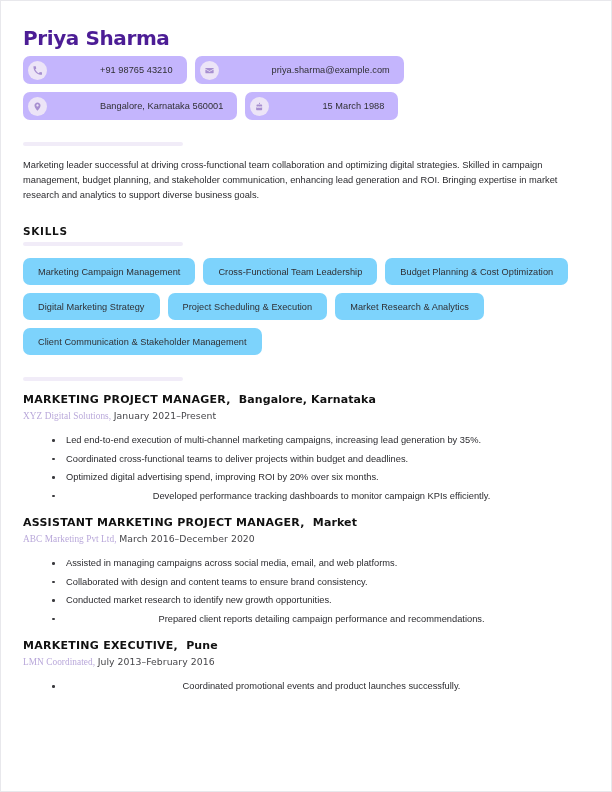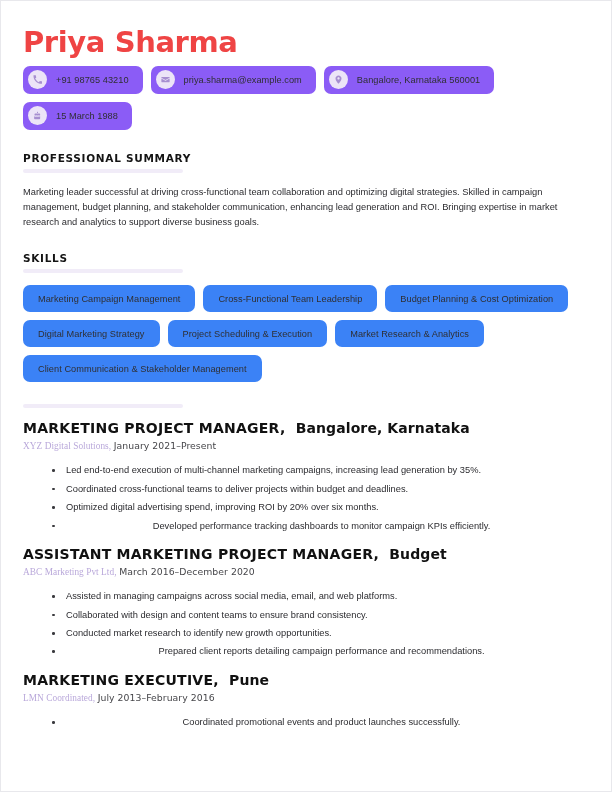--- a/index.html
+++ b/index.html
@@ -19,24 +19,24 @@
     border: 1px solid #e8e8ec;
     box-sizing: border-box;
     overflow: hidden;
     padding: 0 22px;
   }
 
   
   .header { padding-top: 26px; }
   .name {
     font-family: "DejaVu Sans", sans-serif;
-    font-size: 29px;
+    font-size: 20px;
     font-weight: bold;
     letter-spacing: -0.4px;
-    color: #ef4444;
+    color: #4c1d95;
     line-height: 1.1;
     margin: 0 0 7px 0;
   }
   .subtitle {
     font-family: "DejaVu Sans", sans-serif;
     font-size: 11.5px;
     font-weight: normal;
     color: #b7a7d9;
     letter-spacing: 0.1px;
     margin: 0 0 15px 0;
@@ -45,25 +45,26 @@
   
   .contact-row {
     display: flex;
     flex-wrap: wrap;
     gap: 8px;
     margin-bottom: 0;
   }
   .chip {
     display: flex;
     align-items: center;
-    background: #8b5cf6;
+    background: #c4b5fd;
     border-radius: 7px;
     height: 28px;
     padding: 0 14px 0 5px;
     box-sizing: border-box;
+    gap: 44px;
   }
   .chip-icon {
     width: 19px;
     height: 19px;
     border-radius: 50%;
     background: #ece4f7;
     display: flex;
     align-items: center;
     justify-content: center;
     margin-right: 9px;
@@ -106,41 +107,41 @@
   }
 
   
   .skills-wrap {
     display: flex;
     flex-wrap: wrap;
     gap: 8px;
     max-width: 556px;
   }
   .skill-chip {
-    background: #3b82f6;
+    background: #7dd3fc;
     border-radius: 7px;
     height: 27px;
     display: flex;
     align-items: center;
     padding: 0 15px;
     box-sizing: border-box;
   }
   .skill-chip span {
     font-size: 9.2px;
     color: #2f2f33;
     white-space: nowrap;
     letter-spacing: 0.05px;
   }
 
   
   .job { margin-bottom: 13px; }
   .job:last-child { margin-bottom: 0; }
   .job-title-line {
     font-family: "DejaVu Sans", sans-serif;
-    font-size: 14px;
+    font-size: 11px;
     font-weight: bold;
     color: #111111;
     letter-spacing: 0.25px;
     margin: 0 0 4px 0;
   }
   .job-role { text-transform: uppercase; }
   .job-sep { letter-spacing: 0.25px; }
   .job-location { font-weight: bold; letter-spacing: 0.1px; }
   .job-meta-line {
     font-size: 9.3px;
@@ -219,21 +220,20 @@
             <svg width="9" height="9" viewBox="0 0 24 24" fill="#a78fd0">
               <path d="M12 1c.6.9 1.5 1.9 1.5 2.8 0 .8-.7 1.4-1.5 1.4s-1.5-.6-1.5-1.4C10.5 2.9 11.4 1.9 12 1zM7.5 6.4h9c1.4 0 2.5 1.1 2.5 2.5v2.3c-.8.5-1.5 1-2.3 1-1 0-1.8-.8-2.6-.8s-1.6.8-2.6.8-1.8-.8-2.6-.8-1.6.8-2.6.8c-.8 0-1.5-.5-2.3-1V8.9c0-1.4 1.1-2.5 2.5-2.5zM3 14.2c1 .5 1.8 1 2.8 1 1 0 1.8-.8 2.6-.8s1.6.8 2.6.8 1.8-.8 2.6-.8 1.6.8 2.6.8c1 0 1.8-.5 2.8-1V20c0 1-.8 1.8-1.8 1.8H4.8C3.8 21.8 3 21 3 20v-5.8z"></path>
             </svg>
           </span>
           <span class="chip-text">15 March 1988</span>
         </div>
       </div>
   </div>
 
   <div class="section">
-    <div class="section-title">PROFESSIONAL SUMMARY</div>
     <div class="section-rule"></div>
     <div class="section-body">
       <p class="summary-text">Marketing leader successful at driving cross-functional team collaboration and optimizing digital strategies. Skilled in campaign management, budget planning, and stakeholder communication, enhancing lead generation and ROI. Bringing expertise in market research and analytics to support diverse business goals.</p>
     </div>
   </div>
 
   <div class="section">
     <div class="section-title">SKILLS</div>
     <div class="section-rule"></div>
     <div class="section-body">
@@ -271,21 +271,21 @@
             <div class="job-title-line"><span class="job-role">MARKETING PROJECT MANAGER,</span><span class="job-sep">&nbsp;&nbsp;</span><span class="job-location">Bangalore, Karnataka</span></div>
             <div class="job-meta-line"><span class="job-company">XYZ Digital Solutions,</span><span>&nbsp;</span><span class="job-dates">January 2021–Present</span></div>
             <ul class="bullets">
               <li>Led end-to-end execution of multi-channel marketing campaigns, increasing lead generation by 35%.</li>
               <li>Coordinated cross-functional teams to deliver projects within budget and deadlines.</li>
               <li>Optimized digital advertising spend, improving ROI by 20% over six months.</li>
               <li>Developed performance tracking dashboards to monitor campaign KPIs efficiently.</li>
             </ul>
           </div>
           <div class="job">
-            <div class="job-title-line"><span class="job-role">ASSISTANT MARKETING PROJECT MANAGER,</span><span class="job-sep">&nbsp;&nbsp;</span><span class="job-location">Budget</span></div>
+            <div class="job-title-line"><span class="job-role">ASSISTANT MARKETING PROJECT MANAGER,</span><span class="job-sep">&nbsp;&nbsp;</span><span class="job-location">Market</span></div>
             <div class="job-meta-line"><span class="job-company">ABC Marketing Pvt Ltd,</span><span>&nbsp;</span><span class="job-dates">March 2016–December 2020</span></div>
             <ul class="bullets">
               <li>Assisted in managing campaigns across social media, email, and web platforms.</li>
               <li>Collaborated with design and content teams to ensure brand consistency.</li>
               <li>Conducted market research to identify new growth opportunities.</li>
               <li>Prepared client reports detailing campaign performance and recommendations.</li>
             </ul>
           </div>
           <div class="job">
             <div class="job-title-line"><span class="job-role">MARKETING EXECUTIVE,</span><span class="job-sep">&nbsp;&nbsp;</span><span class="job-location">Pune</span></div>

